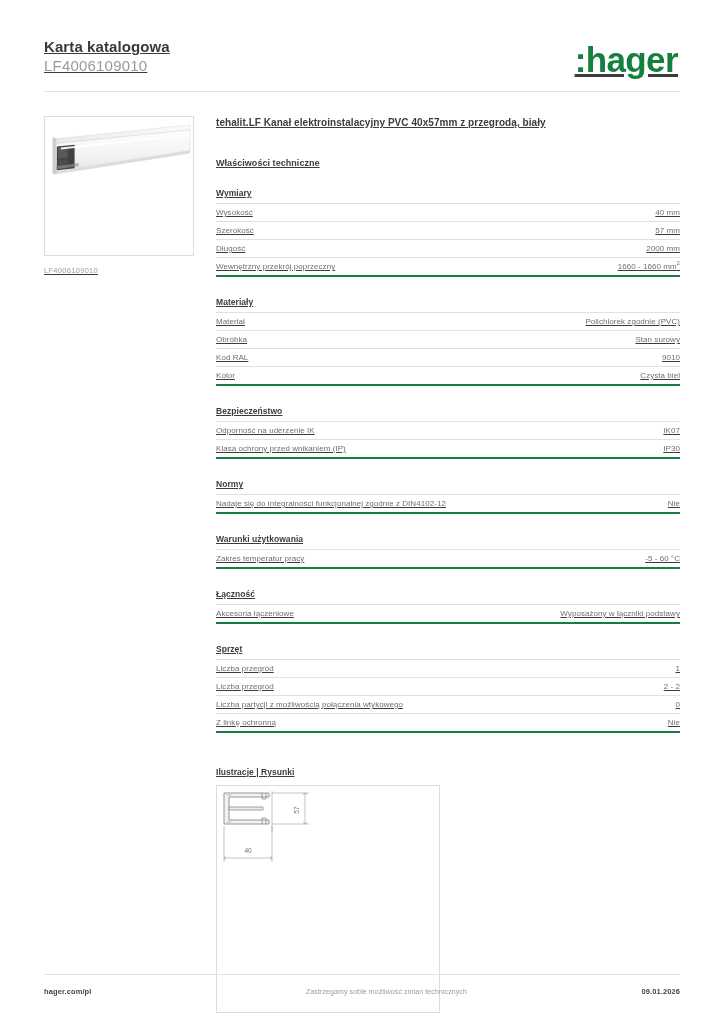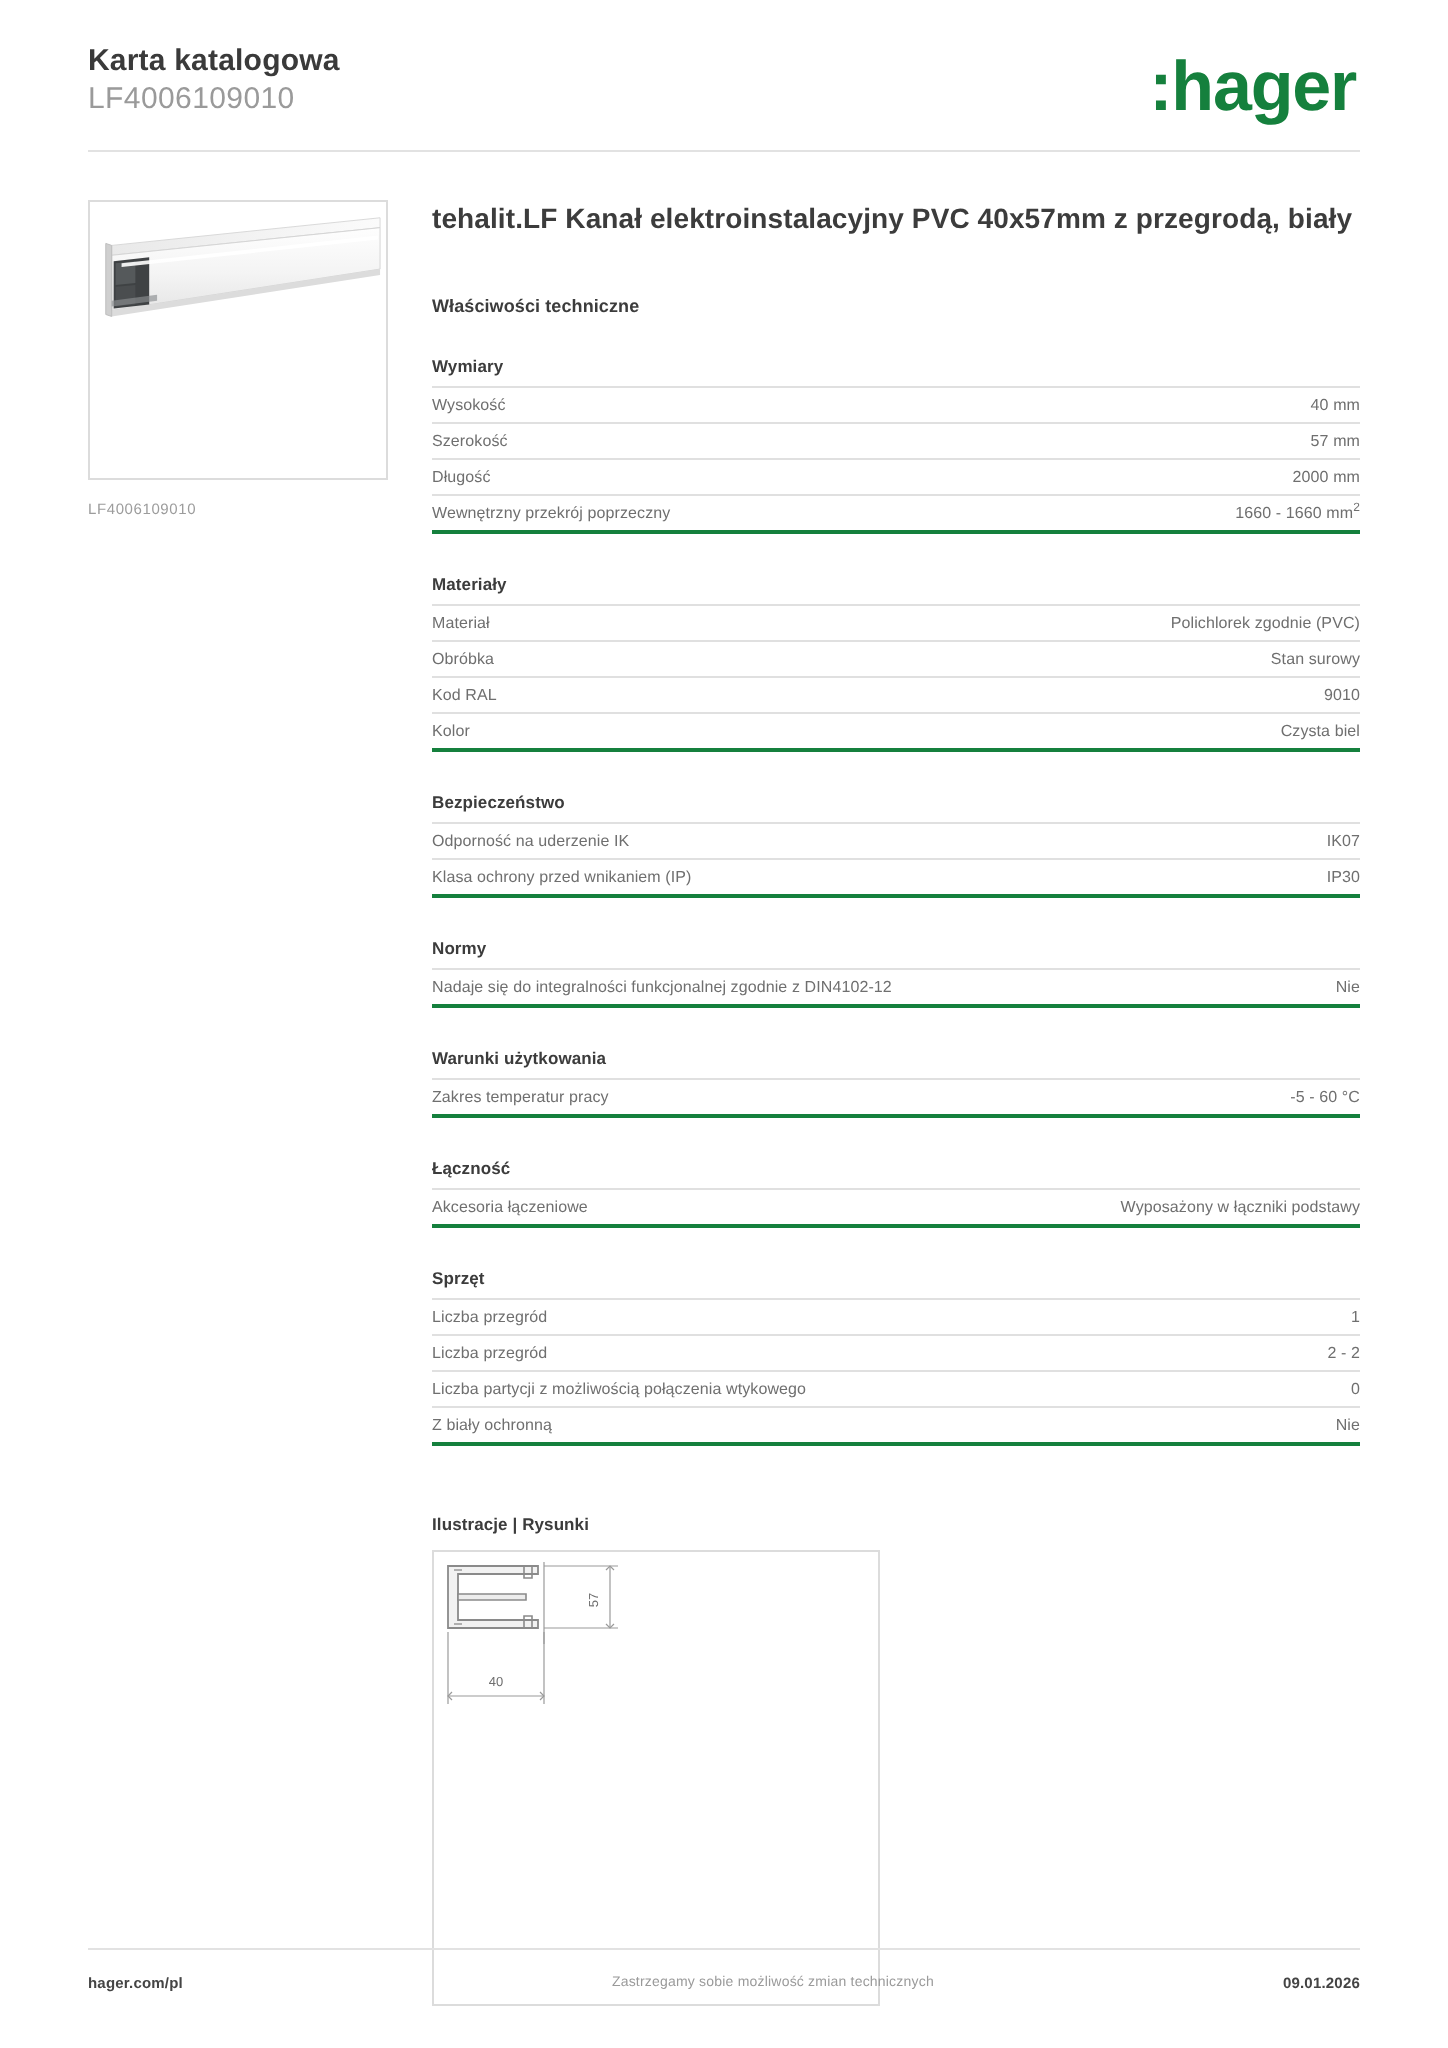--- a/index.html
+++ b/index.html
@@ -15,21 +15,22 @@
     font-family: "Liberation Sans", sans-serif;
     color: #3c3c3c;
     -webkit-font-smoothing: antialiased;
   }
 
   .page {
     position: relative;
     width: 724px;
     height: 1024px;
     box-sizing: border-box;
-    padding: 0 44px;
+    padding: 16px 44px;
+    text-decoration: underline;
   }
 
   
   .header {
     display: flex;
     align-items: flex-start;
     justify-content: space-between;
     padding-top: 22px;
   }
   .doc-title-block {
@@ -95,21 +96,21 @@
   }
   .photo-caption {
     margin-top: 10px;
     font-size: 7.5px;
     color: #9c9c9c;
     letter-spacing: .3px;
   }
 
   
   .product-name {
-    font-size: 14px;
+    font-size: 10px;
     font-weight: bold;
     color: #3c3c3c;
     letter-spacing: .05px;
     line-height: 1.4;
   }
   .specs-heading {
     font-size: 9px;
     font-weight: bold;
     color: #3c3c3c;
     margin-top: 28px;
@@ -379,21 +380,21 @@
                 </tr>
                 <tr class="spec-row">
                   <td class="spec-label">Liczba przegród</td>
                   <td class="spec-value">2 - 2</td>
                 </tr>
                 <tr class="spec-row">
                   <td class="spec-label">Liczba partycji z możliwością połączenia wtykowego</td>
                   <td class="spec-value">0</td>
                 </tr>
                 <tr class="spec-row">
-                  <td class="spec-label">Z biały ochronną</td>
+                  <td class="spec-label">Z linkę ochronną</td>
                   <td class="spec-value">Nie</td>
                 </tr>
               </tbody>
             </table>
           </div>
         </div>
 
       <div class="draw-section">
         <div class="draw-title">Ilustracje | Rysunki</div>
         <div class="draw-frame">

